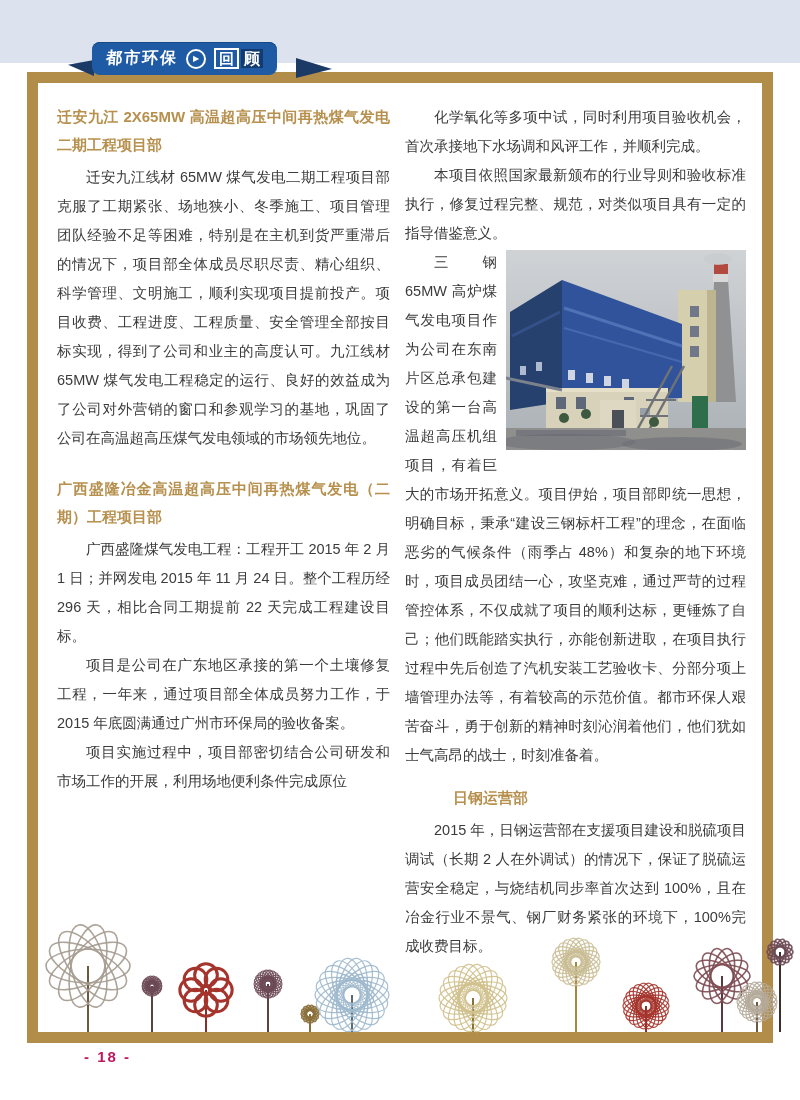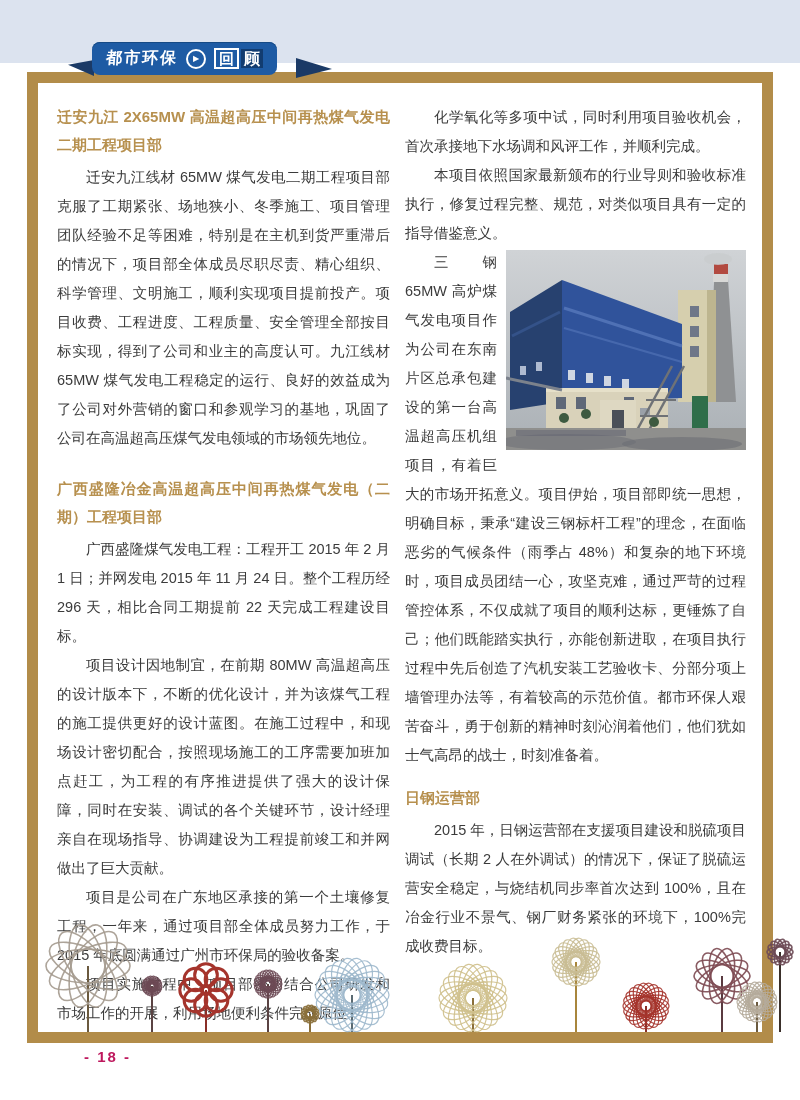--- a/index.html
+++ b/index.html
@@ -67,21 +67,20 @@
       <span class="badge-box">回</span><span class="badge-rest">顾</span>
     </span>
   </div>
 
   <div class="col col-left">
     <div class="heading">迁安九江 2X65MW 高温超高压中间再热煤气发电二期工程项目部</div>
     <p class="body">迁安九江线材 65MW 煤气发电二期工程项目部克服了工期紧张、场地狭小、冬季施工、项目管理团队经验不足等困难，特别是在主机到货严重滞后的情况下，项目部全体成员尽职尽责、精心组织、科学管理、文明施工，顺利实现项目提前投产。项目收费、工程进度、工程质量、安全管理全部按目标实现，得到了公司和业主的高度认可。九江线材 65MW 煤气发电工程稳定的运行、良好的效益成为了公司对外营销的窗口和参观学习的基地，巩固了公司在高温超高压煤气发电领域的市场领先地位。</p>
 
     <div class="heading space">广西盛隆冶金高温超高压中间再热煤气发电（二期）工程项目部</div>
     <p class="body">广西盛隆煤气发电工程：工程开工 2015 年 2 月 1 日；并网发电 2015 年 11 月 24 日。整个工程历经 296 天，相比合同工期提前 22 天完成工程建设目标。</p>
-    <p class="body">项目设计因地制宜，在前期 80MW 高温超高压的设计版本下，不断的优化设计，并为该煤气工程的施工提供更好的设计蓝图。在施工过程中，和现场设计密切配合，按照现场施工的工序需要加班加点赶工，为工程的有序推进提供了强大的设计保障，同时在安装、调试的各个关键环节，设计经理亲自在现场指导、协调建设为工程提前竣工和并网做出了巨大贡献。</p>
 
     <p class="body">项目是公司在广东地区承接的第一个土壤修复工程，一年来，通过项目部全体成员努力工作，于 2015 年底圆满通过广州市环保局的验收备案。</p>
     <p class="body">项目实施过程中，项目部密切结合公司研发和市场工作的开展，利用场地便利条件完成原位</p>
   </div>
 
   <div class="col col-right">
     <p class="body">化学氧化等多项中试，同时利用项目验收机会，首次承接地下水场调和风评工作，并顺利完成。</p>
     <p class="body">本项目依照国家最新颁布的行业导则和验收标准执行，修复过程完整、规范，对类似项目具有一定的指导借鉴意义。</p>
 
 
@@ -140,21 +139,21 @@
         <circle cx="148" cy="172" r="5" fill="#3d5a40"></circle>
 
         <rect x="0" y="178" width="240" height="22" fill="#8f8f8d"></rect>
         <ellipse cx="60" cy="192" rx="70" ry="8" fill="#74757a" opacity="0.7"></ellipse>
         <ellipse cx="176" cy="194" rx="60" ry="7" fill="#6d6e74" opacity="0.6"></ellipse>
         <rect x="10" y="180" width="110" height="6" fill="#5f6270" opacity="0.5"></rect>
       </svg>
     </div>
     <p class="body">三钢 65MW 高炉煤气发电项目作为公司在东南片区总承包建设的第一台高温超高压机组项目，有着巨大的市场开拓意义。项目伊始，项目部即统一思想，明确目标，秉承“建设三钢标杆工程”的理念，在面临恶劣的气候条件（雨季占 48%）和复杂的地下环境时，项目成员团结一心，攻坚克难，通过严苛的过程管控体系，不仅成就了项目的顺利达标，更锤炼了自己；他们既能踏实执行，亦能创新进取，在项目执行过程中先后创造了汽机安装工艺验收卡、分部分项上墙管理办法等，有着较高的示范价值。都市环保人艰苦奋斗，勇于创新的精神时刻沁润着他们，他们犹如士气高昂的战士，时刻准备着。</p>
 
-    <div class="heading space-sm" style="clear:both;">日钢运营部</div>
+    <div class="heading space-sm" style="clear:both;margin-left:48px;">日钢运营部</div>
     <p class="body">2015 年，日钢运营部在支援项目建设和脱硫项目调试（长期 2 人在外调试）的情况下，保证了脱硫运营安全稳定，与烧结机同步率首次达到 100%，且在冶金行业不景气、钢厂财务紧张的环境下，100%完成收费目标。</p>
   </div>
 
   <svg class="flowers" viewBox="0 918 800 118">
       <line x1="88" y1="966" x2="88" y2="1032" stroke="#6b5a3f" stroke-width="2"></line>
       <ellipse cx="88" cy="966" rx="42" ry="16.8" fill="none" stroke="#a49a8e" stroke-width="1.6" opacity="0.9" transform="rotate(0 88 966)"></ellipse>
       <ellipse cx="88" cy="966" rx="42" ry="16.8" fill="none" stroke="#a49a8e" stroke-width="1.6" opacity="0.9" transform="rotate(51.42857142857143 88 966)"></ellipse>
       <ellipse cx="88" cy="966" rx="42" ry="16.8" fill="none" stroke="#a49a8e" stroke-width="1.6" opacity="0.9" transform="rotate(102.85714285714286 88 966)"></ellipse>
       <ellipse cx="88" cy="966" rx="42" ry="16.8" fill="none" stroke="#a49a8e" stroke-width="1.6" opacity="0.9" transform="rotate(154.28571428571428 88 966)"></ellipse>
       <ellipse cx="88" cy="966" rx="42" ry="16.8" fill="none" stroke="#a49a8e" stroke-width="1.6" opacity="0.9" transform="rotate(205.71428571428572 88 966)"></ellipse>

